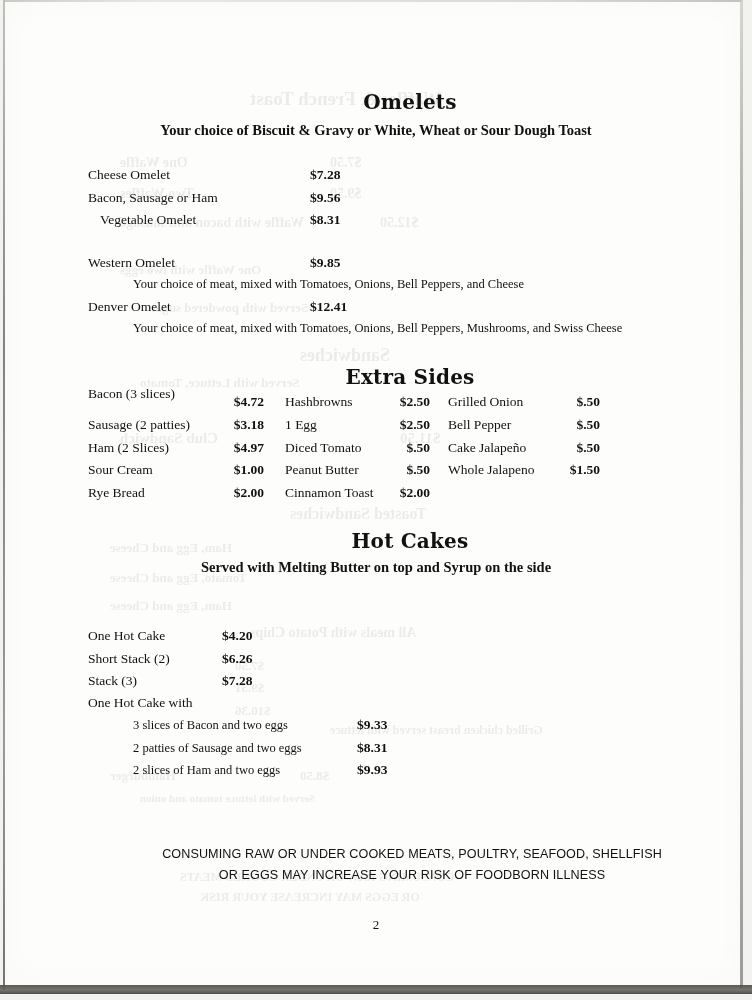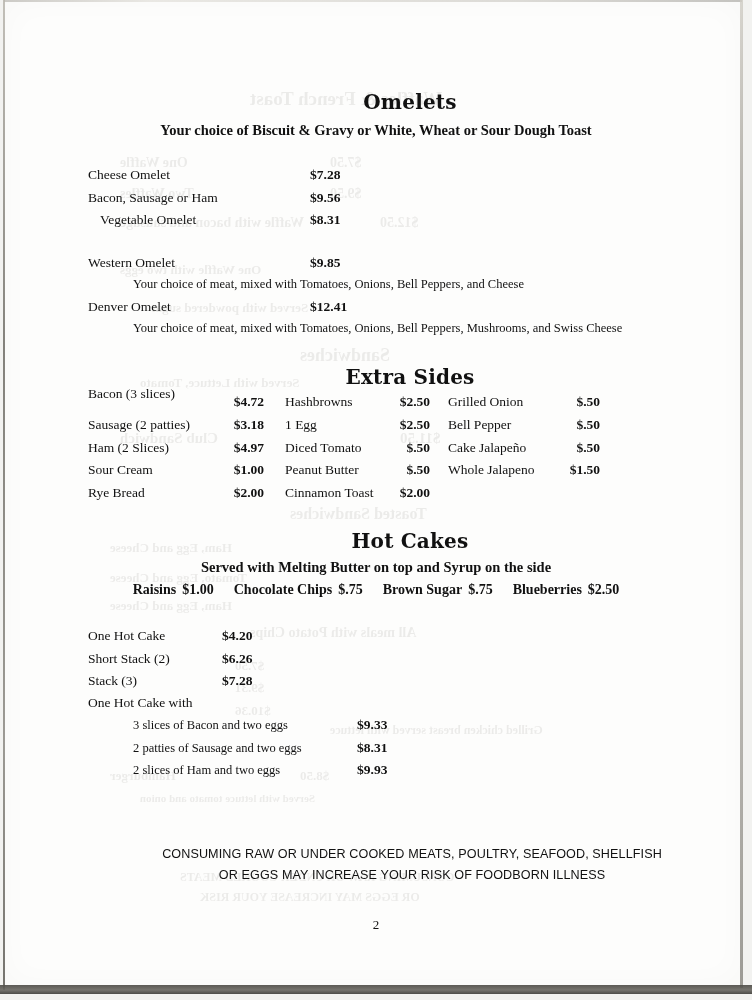--- a/index.html
+++ b/index.html
@@ -243,23 +243,20 @@
     <div class="abs side-name" style="left:448px; top:417px;">Bell Pepper</div>
     <div class="abs side-price" style="left:540px; top:417px; width:60px;">$.50</div>
     <div class="abs side-name" style="left:448px; top:440px;">Cake Jalapeño</div>
     <div class="abs side-price" style="left:540px; top:440px; width:60px;">$.50</div>
     <div class="abs side-name" style="left:448px; top:462px;">Whole Jalapeno</div>
     <div class="abs side-price" style="left:540px; top:462px; width:60px;">$1.50</div>
 
     <div class="abs section-sub" style="top:559px;">Served with Melting Butter on top and Syrup on the side</div>
     <div class="abs section-title" style="top:529px;">Hot Cakes</div>
 
-    <div class="abs topping-row" style="top:582px;">
-      <span>Raisins</span><span>$1.00</span><span style="display:inline-block;width:8px"></span><span>Chocolate Chips</span><span>$.75</span><span style="display:inline-block;width:8px"></span><span>Brown Sugar</span><span>$.75</span><span style="display:inline-block;width:8px"></span><span>Blueberries</span><span>$2.50</span>
-    </div>
 
     <div class="abs item-name" style="left:88px; top:628px;">One Hot Cake</div>
     <div class="abs item-price" style="left:222px; top:628px;">$4.20</div>
 
     <div class="abs item-name" style="left:88px; top:651px;">Short Stack (2)</div>
     <div class="abs item-price" style="left:222px; top:651px;">$6.26</div>
 
     <div class="abs item-name" style="left:88px; top:673px;">Stack (3)</div>
     <div class="abs item-price" style="left:222px; top:673px;">$7.28</div>
 

